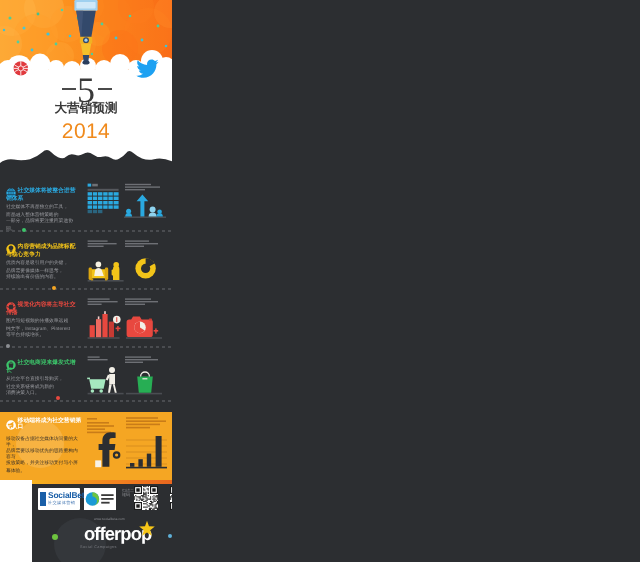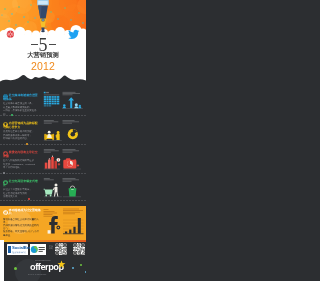--- a/index.html
+++ b/index.html
@@ -10,21 +10,21 @@
 .hero{position:absolute;left:0;top:0;width:86px;height:85px;overflow:hidden;background:#fff;z-index:2;}
 .title5{position:absolute;left:0;top:36.2px;width:86px;text-align:center;font-size:18px;line-height:18px;font-weight:400;color:#3a3a3a;font-family:"Liberation Serif",serif;letter-spacing:0;}
 .titlecn{position:absolute;left:0;top:50.5px;width:86px;text-align:center;font-size:6.3px;line-height:7px;font-weight:700;color:#3b3b3b;letter-spacing:0;}
 .titleyr{position:absolute;left:0;top:60.5px;width:86px;text-align:center;font-size:10.5px;line-height:11px;font-weight:400;color:#f08a1c;font-family:"Liberation Sans",sans-serif;letter-spacing:.2px;}
 .body-dark{position:absolute;left:0;top:78px;width:86px;height:162px;background:#2c2e31;z-index:1;}
 .sec{position:absolute;left:0;width:86px;}
 .htxt{position:absolute;font-size:2.9px;line-height:3.7px;font-weight:700;letter-spacing:0;text-indent:5.8px;}
 .btxt{position:absolute;font-size:2.4px;line-height:3.4px;color:#9a9ba0;}
 .dash{position:absolute;height:1px;width:86px;background:repeating-linear-gradient(to right,#4a4c50 0 1.5px,transparent 1.5px 3px);}
 .orangepanel{position:absolute;left:0;top:206px;z-index:5;width:86px;height:34px;background:#f5a623;overflow:hidden;}
-.footer{position:absolute;left:4px;top:240px;width:86px;height:41px;background:#2c2e31;overflow:hidden;}
+.footer{position:absolute;left:16px;top:240px;width:86px;height:41px;background:#2c2e31;overflow:hidden;}
 .gradbar{position:absolute;left:0;top:0;width:86px;height:2px;background:linear-gradient(to right,#f7b320,#f07c1f 55%,#e4571e);}
 </style>
 </head>
 <body>
 
 <div class="page">
   <div class="body-dark"></div>
 
   <div class="hero">
     <svg width="86" height="84" viewBox="0 0 86 84">
@@ -112,21 +112,21 @@
       <circle cx="8.4" cy="7.2" r="1.25" fill="#e03a3e" stroke="#fff" stroke-width="0.4"></circle>
       <circle cx="1.6" cy="6.6" r="1.1" fill="#fff"></circle>
     </svg>
     <svg class="abs" style="left:68px;top:28px" width="14" height="12" viewBox="0 0 14 12">
       <path d="M9.9 3.2c.5-.3.9-.8 1.1-1.3-.5.3-1 .5-1.5.6-.4-.5-1-.8-1.7-.8-1.3 0-2.3 1-2.3 2.3 0 .2 0 .4.1.5-1.9-.1-3.6-1-4.7-2.4-.2.3-.3.7-.3 1.2 0 .8.4 1.5 1 1.9-.4 0-.7-.1-1-.3 0 1.1.8 2.1 1.8 2.3-.2.1-.4.1-.6.1-.1 0-.3 0-.4 0 .3.9 1.1 1.6 2.1 1.6-.8.6-1.8 1-2.8 1-.2 0-.4 0-.5 0 1 .7 2.2 1 3.5 1 4.2 0 6.5-3.5 6.5-6.5v-.3c.4-.3.8-.7 1.1-1.2-.4.2-.8.3-1.2.3z" fill="#1da1f2"></path>
     </svg>
     <div class="abs" style="left:31px;top:43.6px;width:7px;height:1px;background:#4a4a4a"></div>
     <div class="abs" style="left:49px;top:43.6px;width:7px;height:1px;background:#4a4a4a"></div>
     <div class="title5">5</div>
     <div class="titlecn">大营销预测</div>
-    <div class="titleyr">2012</div>
+    <div class="titleyr">2014</div>
     <svg class="abs" style="left:0;top:71px" width="86" height="14" viewBox="0 0 86 14">
       <path d="M0 14 L0 10.5 Q3 8.2 7 8.8 Q11 9.6 15 8.6 Q18.5 7.4 21 5.2 Q23.5 3.0 25.5 5.0 Q27 6.6 29 7.6 Q31.5 8.8 33 7.4 Q35 5.4 37.5 6.4 Q39.5 7.2 41.5 6.0 Q44 4.4 46.5 6.2 Q49 8.0 51 7.4 Q53.5 6.6 55.5 8.0 Q57.5 9.4 59.5 8.4 Q61.5 7.4 63 5.6 Q64.5 3.6 66.5 5.4 Q68.5 7.2 71 8.2 Q74 9.4 77 8.6 Q81 7.6 86 9.6 L86 14 Z" fill="#2c2e31"></path>
     </svg>
   </div>
 
   <div class="sec" style="top:91px;height:24px;z-index:3">
     <svg class="abs" style="left:2.8px;top:3.4px" width="5" height="5" viewBox="0 0 7 7">
       <circle cx="3.5" cy="3.5" r="3.3" fill="#2aa9e0"></circle>
       <ellipse cx="3.5" cy="3.5" rx="1.5" ry="3.3" fill="none" stroke="#163b52" stroke-width="0.45"></ellipse>
       <path d="M0.3 2.4h6.4M0.3 4.6h6.4M3.5 0.2v6.6" stroke="#163b52" stroke-width="0.45" fill="none"></path>

